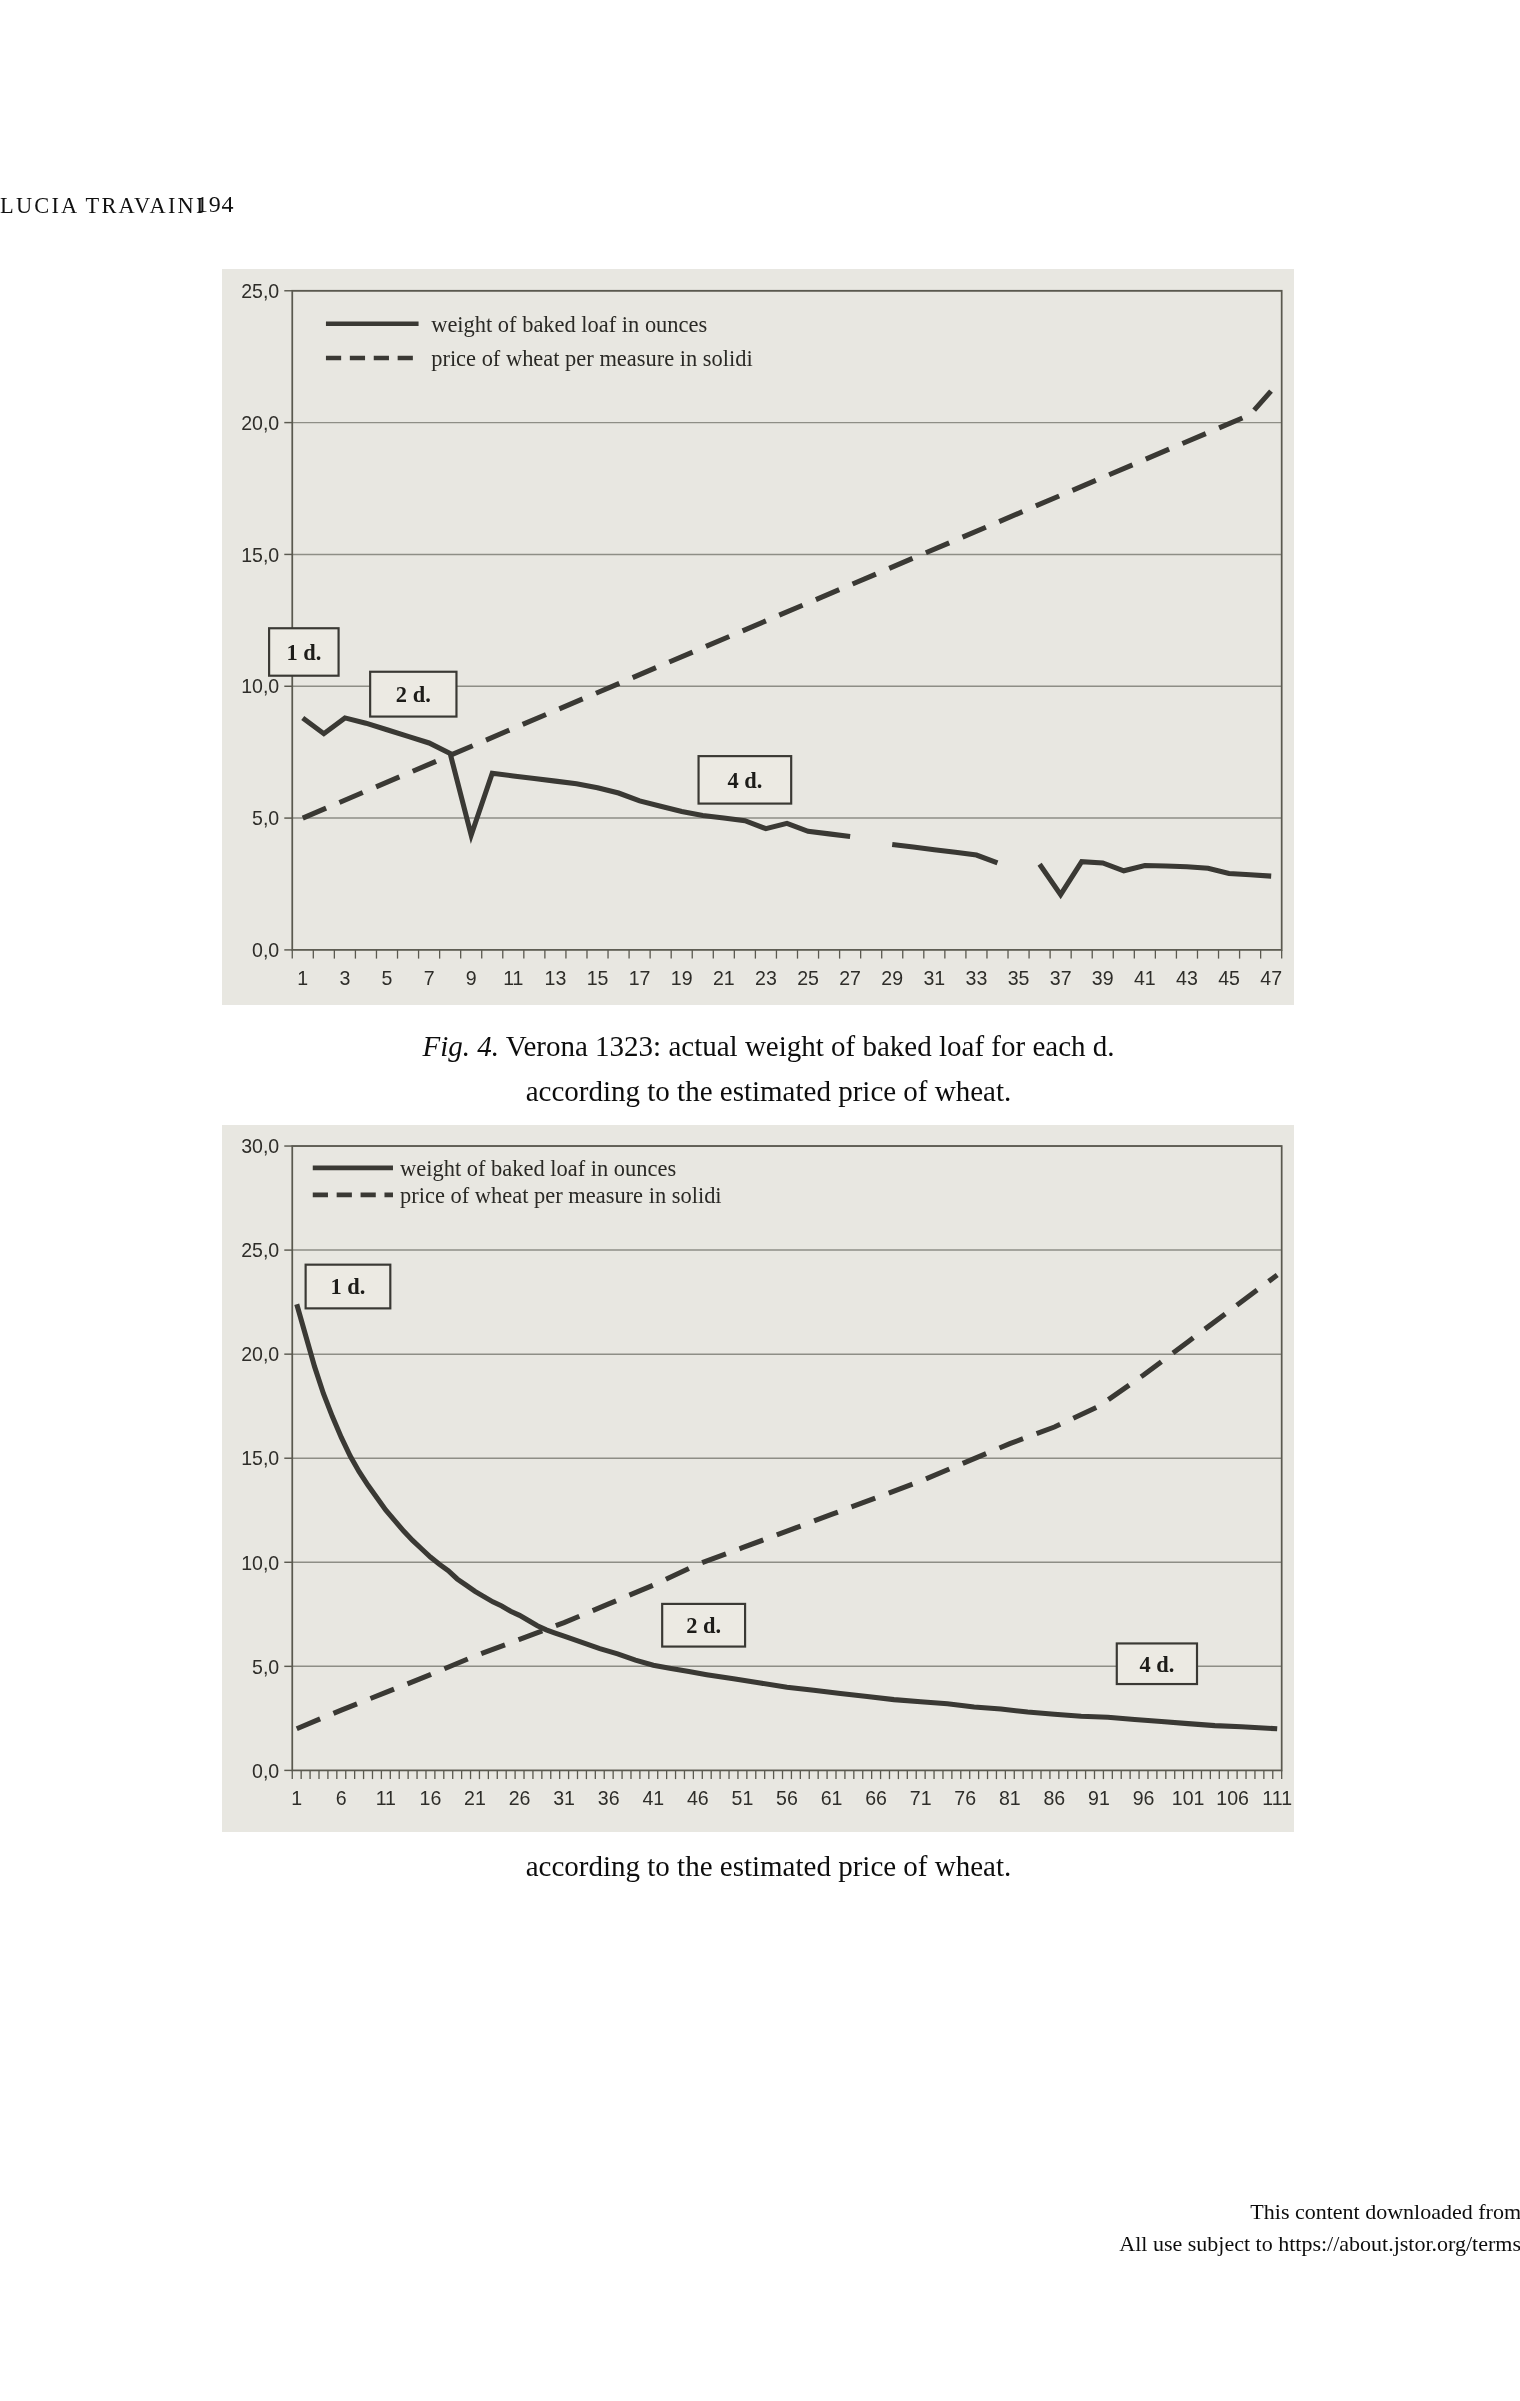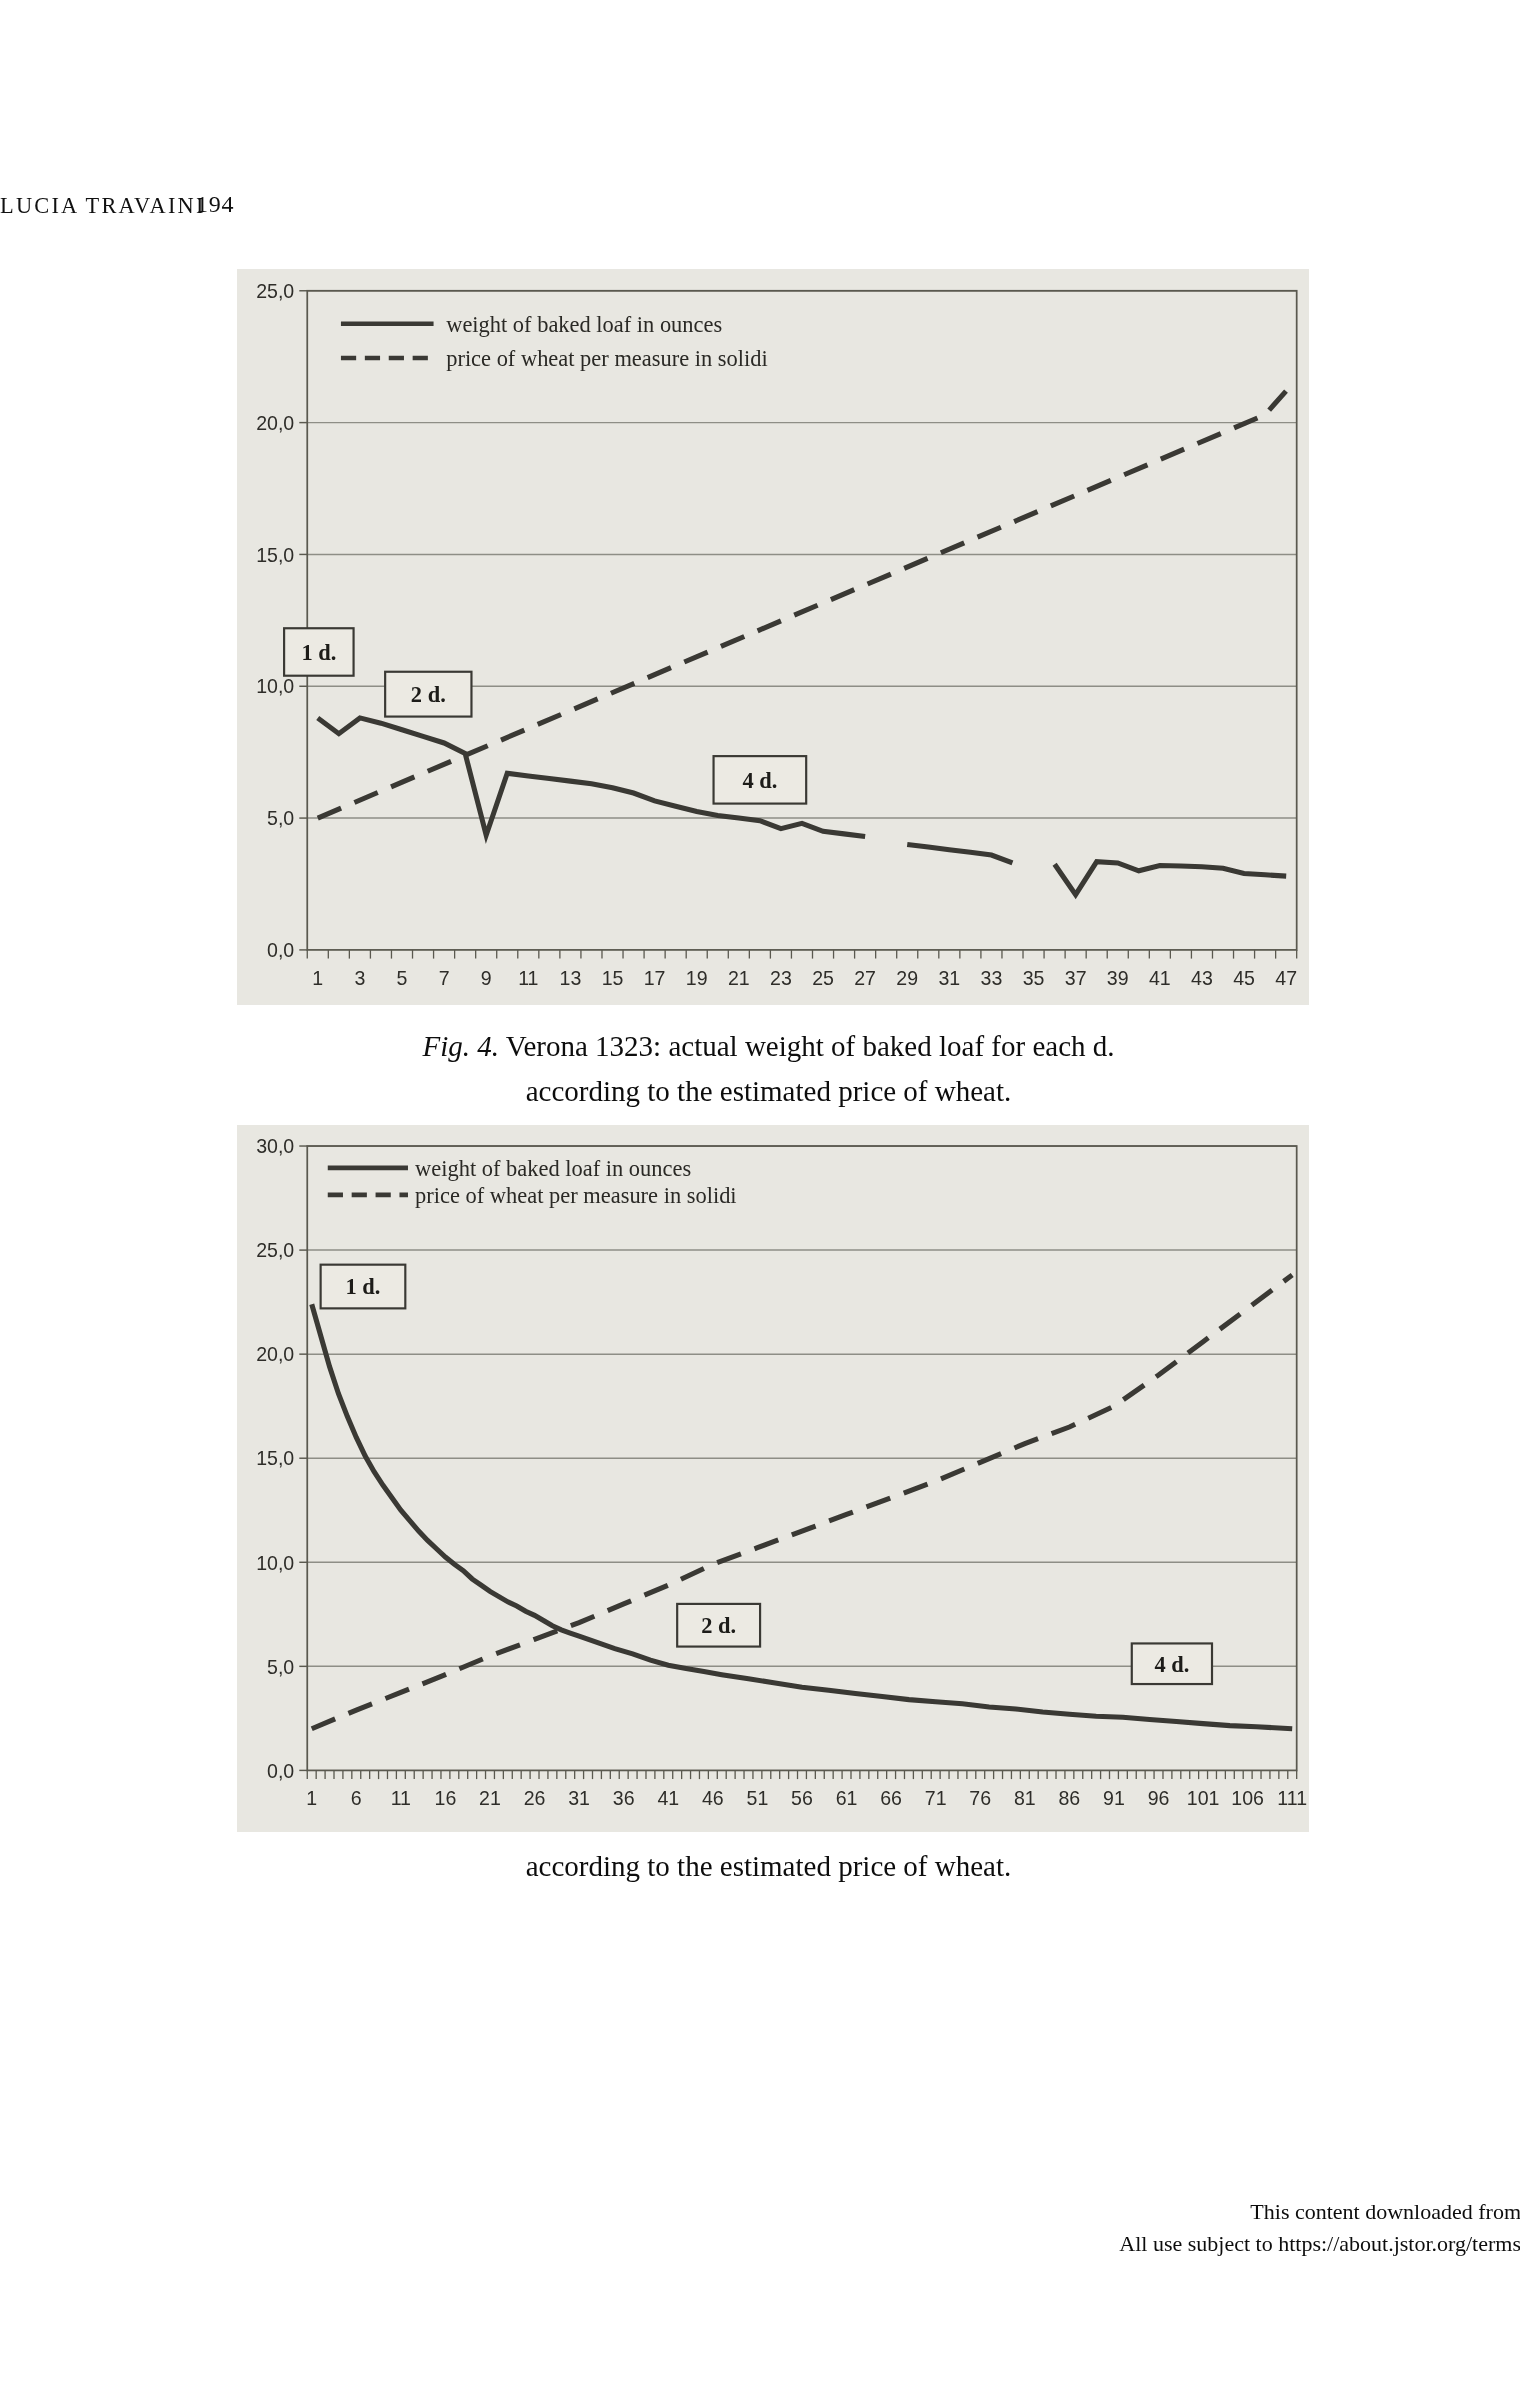--- a/index.html
+++ b/index.html
@@ -1,19 +1,19 @@
 <!DOCTYPE html>
 <html style="font-size:11.6px"><head>
 <meta charset="utf-8">
 <style>
   html,body{margin:0;padding:0;background:#ffffff;}
   body{width:1521px;height:2401px;position:relative;font-family:"Liberation Serif",serif;color:#111;}
   .page-number{position:absolute;left:196px;top:191px;font-size:24px;letter-spacing:0.7px;}
   .running-header{position:absolute;left:0;top:193px;width:100%;font-size:22.4px;letter-spacing:2.2px;}
-  .chart-panel{position:absolute;left:237px;width:1072px;text-decoration:underline;}
+  .chart-panel{position:absolute;left:222px;width:1072px;text-decoration:underline;}
   #panel-0{top:269px;height:736px;}
   #panel-1{top:1125px;height:792px;}
   .chart-panel svg{position:absolute;left:0;top:0;}
   .caption{position:absolute;left:0;width:100%;text-align:center;font-size:29px;line-height:45px;color:#0d0d0d;margin-left:8px;}
   #caption-0{top:1024px;}
   #caption-1{top:1844px;}
   .caption .fig-label{font-style:italic;}
   .footer{position:absolute;left:0;top:2196px;width:100%;text-align:right;font-size:22px;line-height:32px;color:#0d0d0d;}
 </style>
 </head>

